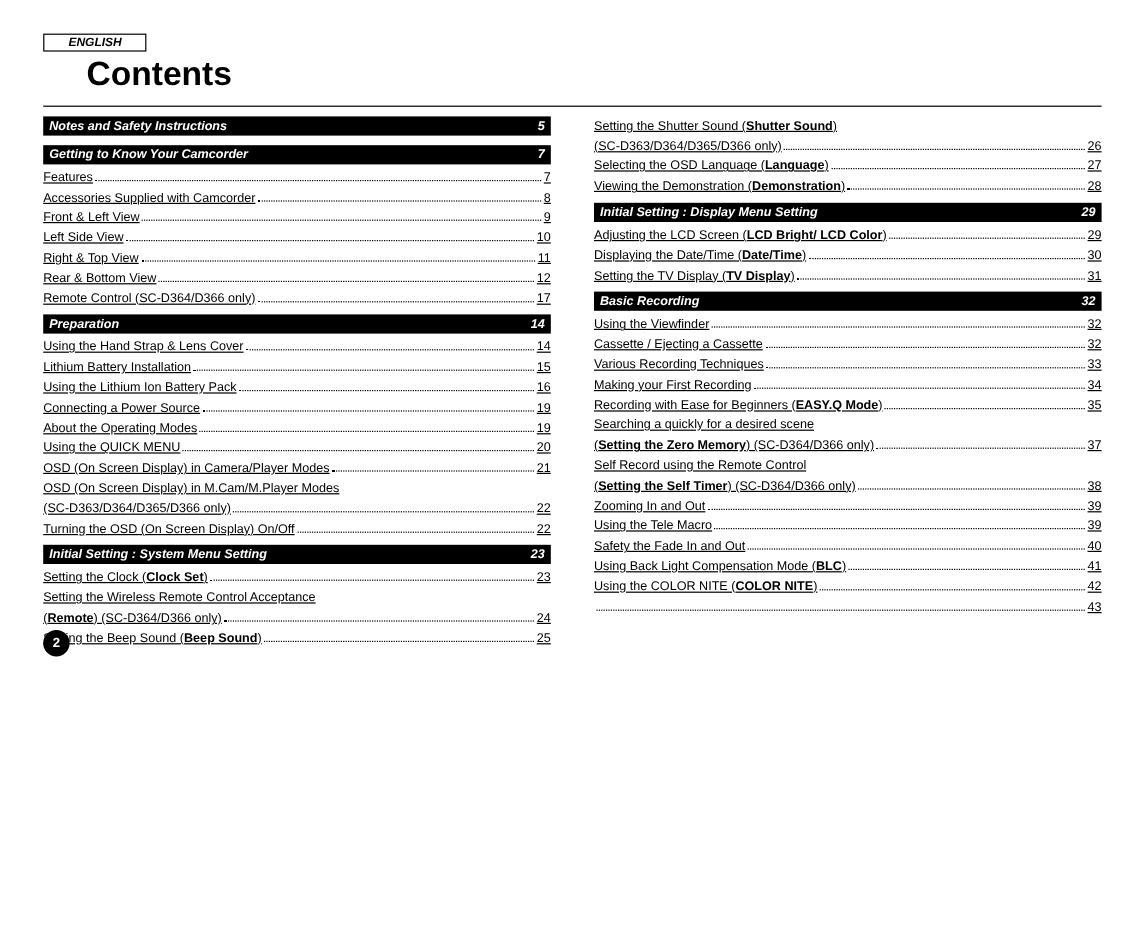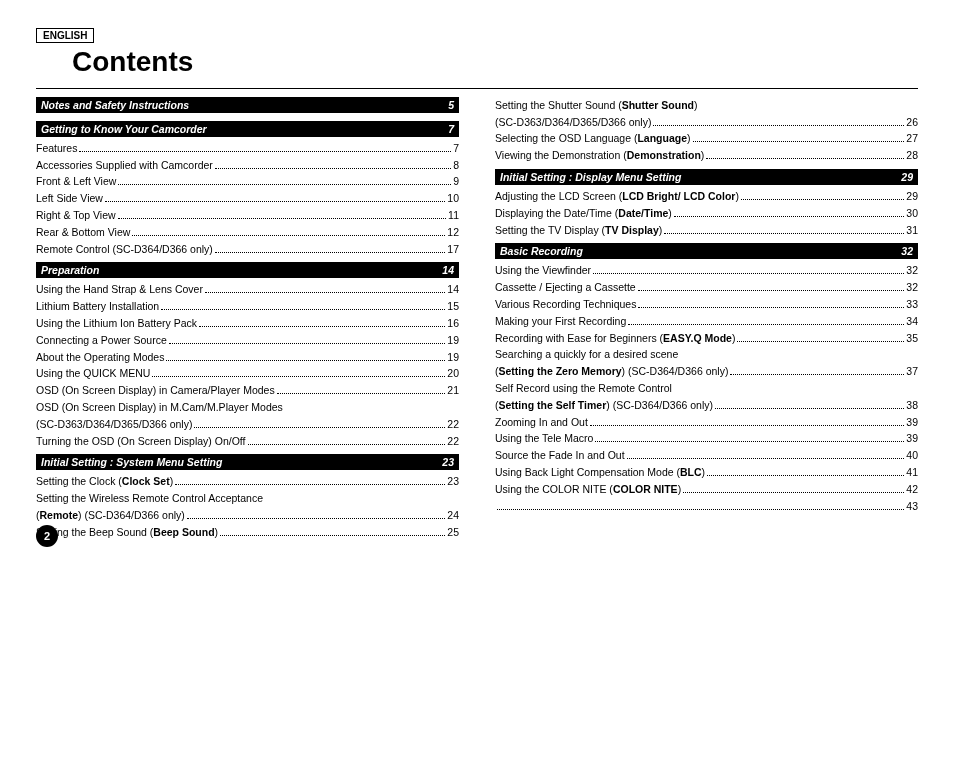--- a/index.html
+++ b/index.html
@@ -12,39 +12,41 @@
       color: #000;
       overflow: hidden;
     }
     .page {
       padding: 28px 36px 20px 36px;
       position: relative;
     }
     .lang-badge {
       display: inline-block;
       border: 1.5px solid #000;
-      padding: 1px 6px;
+      padding: 1px 20px;
       font-size: 10px;
       font-weight: bold;
       margin-bottom: 4px;
+      font-style: italic;
     }
     .title {
       font-size: 28px;
       font-weight: bold;
       margin-bottom: 10px;
       line-height: 1.1;
       margin-left: 36px;
     }
     .divider-top {
       border-top: 1.5px solid #000;
       margin-bottom: 8px;
     }
     .two-col {
       display: flex;
       gap: 36px;
+      text-decoration: underline;
     }
     .col {
       flex: 1;
     }
     .section-header {
       background: #000;
       color: #fff;
       font-style: italic;
       font-weight: bold;
       font-size: 10.5px;
@@ -348,21 +350,21 @@
           <span class="label">Zooming In and Out</span>
           <span class="dots"></span>
           <span class="pg">39</span>
         </div>
         <div class="toc-row">
           <span class="label">Using the Tele Macro</span>
           <span class="dots"></span>
           <span class="pg">39</span>
         </div>
         <div class="toc-row">
-          <span class="label">Source the Fade In and Out</span>
+          <span class="label">Safety the Fade In and Out</span>
           <span class="dots"></span>
           <span class="pg">40</span>
         </div>
         <div class="toc-row">
           <span class="label">Using Back Light Compensation Mode (<strong>BLC</strong>)</span>
           <span class="dots"></span>
           <span class="pg">41</span>
         </div>
         <div class="toc-row">
           <span class="label">Using the COLOR NITE (<strong>COLOR NITE</strong>)</span>

